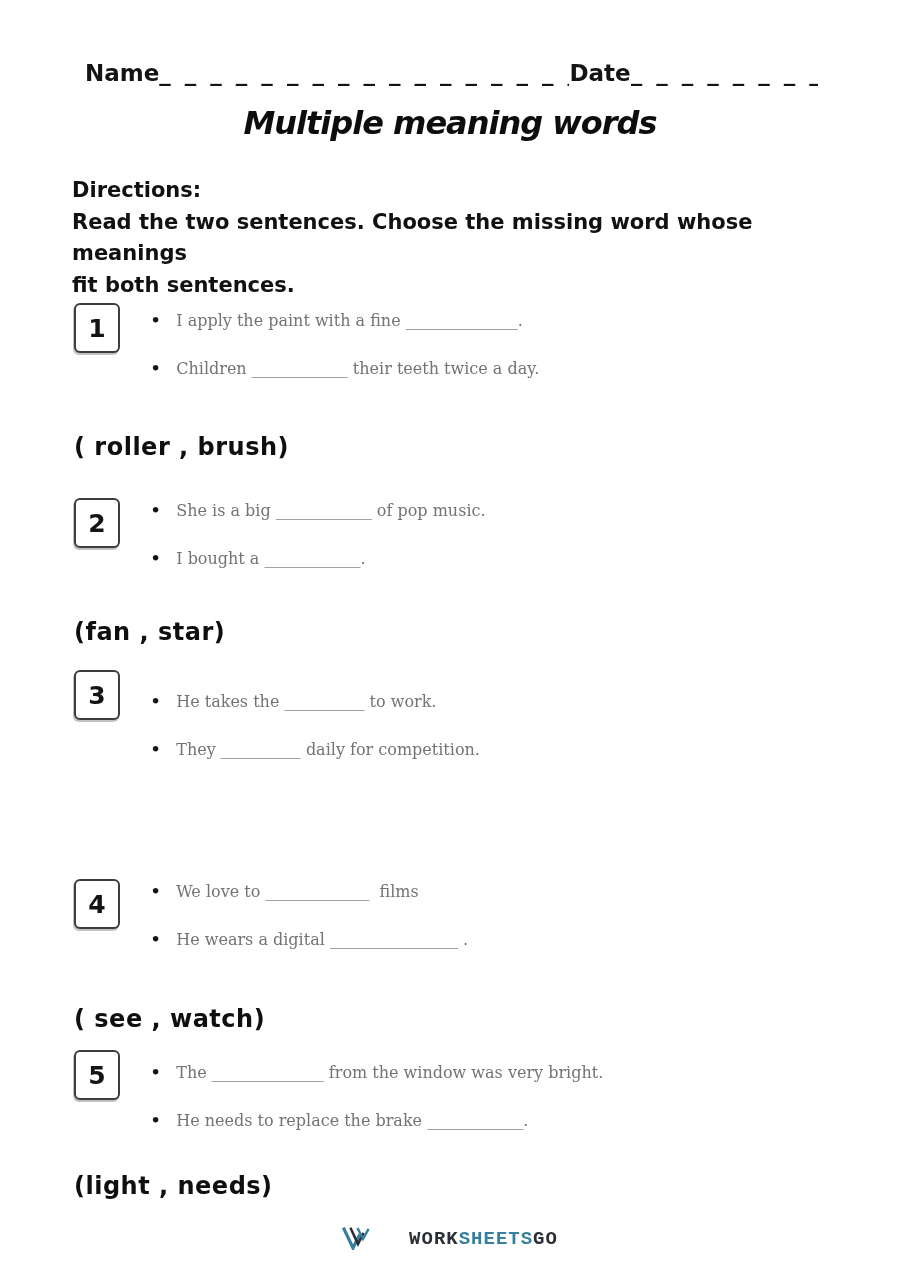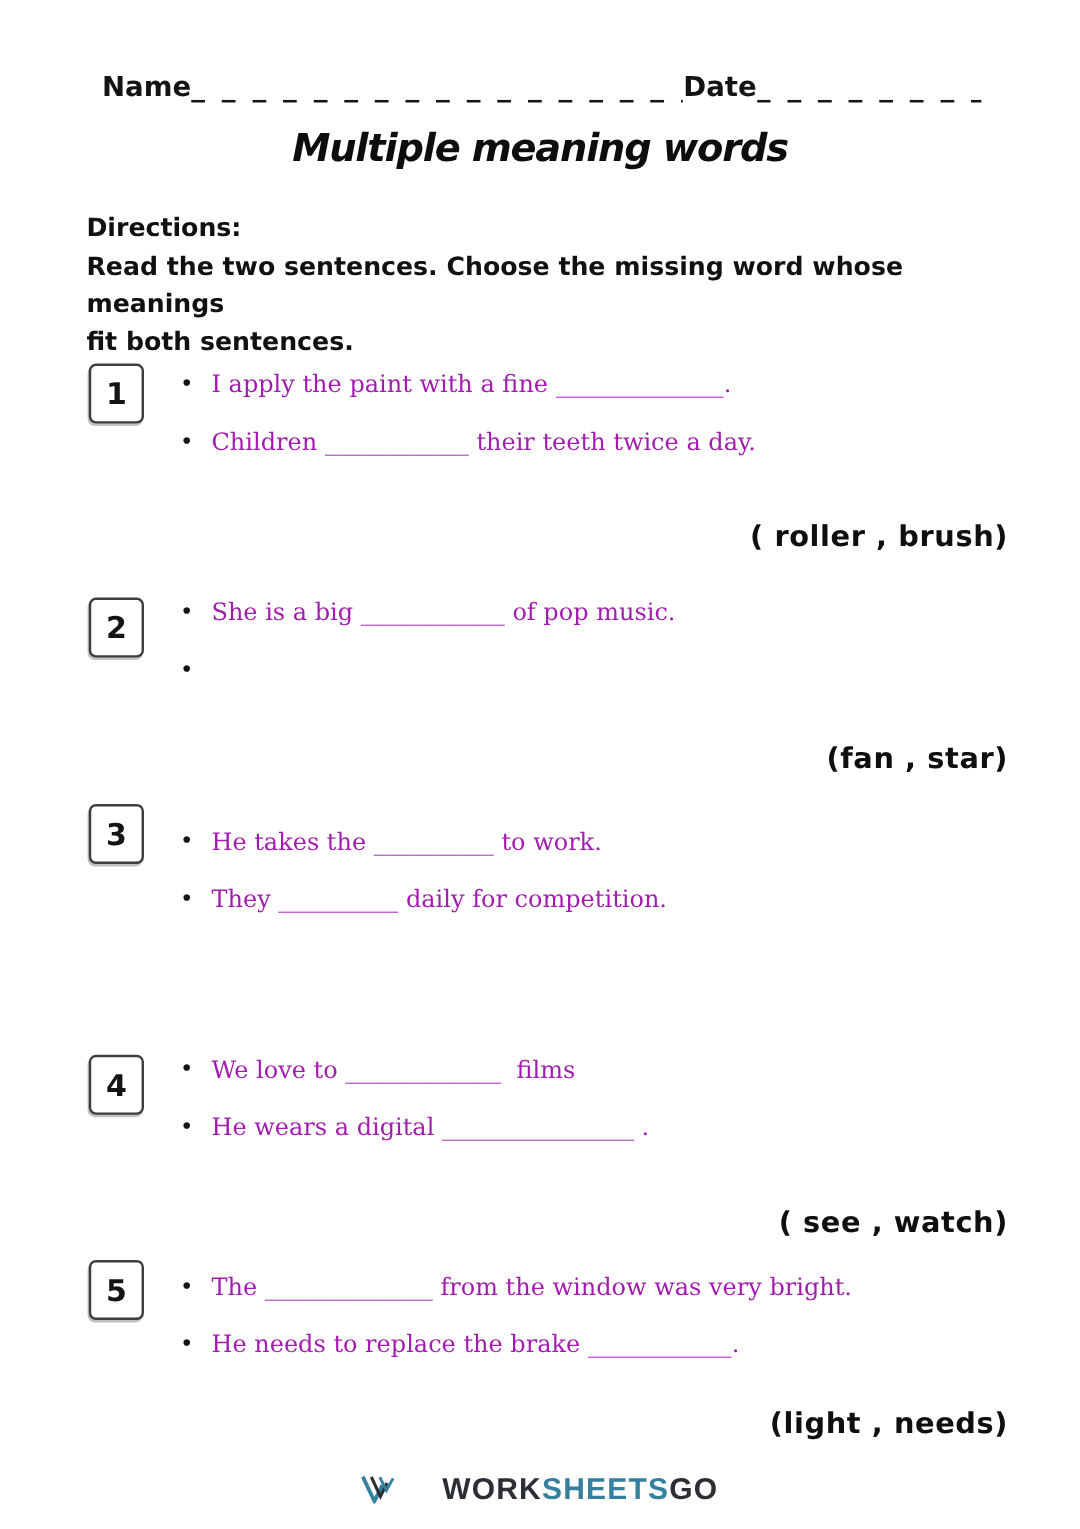--- a/index.html
+++ b/index.html
@@ -56,44 +56,44 @@
     font-weight: bold; font-size: 25px; color: #141414;
   }
   .bullets { margin-left: 30px; }
   .bullet-line { height: 48px; display: flex; align-items: center; }
   .bullet-dot {
     font-family: "DejaVu Serif", "Liberation Serif", serif;
     font-size: 19px; margin-right: 15px; color: #141414;
   }
   .sentence {
     font-family: "DejaVu Serif", "Liberation Serif", serif;
-    font-size: 20px; color: #a21caf; white-space: pre;
+    font-size: 16px; color: #737373; white-space: pre;
   }
   .options {
-    text-align: right;
+    text-align: left;
     font-family: "DejaVu Sans", sans-serif;
     font-weight: bold; font-size: 24px; letter-spacing: 0.5px;
     color: #0f0f0f;
   }
 
   .q1 { top: 296px; }  .q1 .num-box { margin-top: 7px; }   .q1 .options { margin-top: 41px; }
   .q2 { top: 486px; }  .q2 .num-box { margin-top: 12px; }  .q2 .options { margin-top: 36px; }
   .q3 { top: 677px; }  .q3 .num-box { margin-top: -7px; }  .q3 .options { margin-top: 42px; }
   .q4 { top: 867px; }  .q4 .num-box { margin-top: 12px; }  .q4 .options { margin-top: 42px; }
   .q5 { top: 1048px; } .q5 .num-box { margin-top: 2px; }   .q5 .options { margin-top: 28px; }
 
   
   .footer {
     position: absolute; top: 1227px; left: 0; width: 100%;
     display: flex; justify-content: center; align-items: center;
   }
   .logo-icon { margin-right: 7px; display: block; }
   .logo-text {
-    font-family: Liberation Sans, sans-serif;
-    font-weight: bold; font-size: 25px; letter-spacing: 1px;
+    font-family: Liberation Mono, monospace;
+    font-weight: bold; font-size: 19px; letter-spacing: 1px;
     white-space: nowrap;
     margin-left: 28px;
   }
   .logo-dark { color: #2b2f34; }
   .logo-accent { color: #35809f; }
 </style>
 </head>
 <body>
 
 <div class="page">
@@ -133,20 +133,21 @@
   <div class="question q2">
     <div class="q-row">
       <div class="num-box">2</div>
       <div class="bullets">
         <div class="bullet-line">
           <span class="bullet-dot">•</span>
           <span class="sentence">She is a big ____________ of pop music.</span>
         </div>
         <div class="bullet-line">
           <span class="bullet-dot">•</span>
+          <span class="sentence">I bought a ____________.</span>
         </div>
       </div>
     </div>
     <div class="options">(fan , star)</div>
   </div>
 
   <div class="question q3">
     <div class="q-row">
       <div class="num-box">3</div>
       <div class="bullets">

